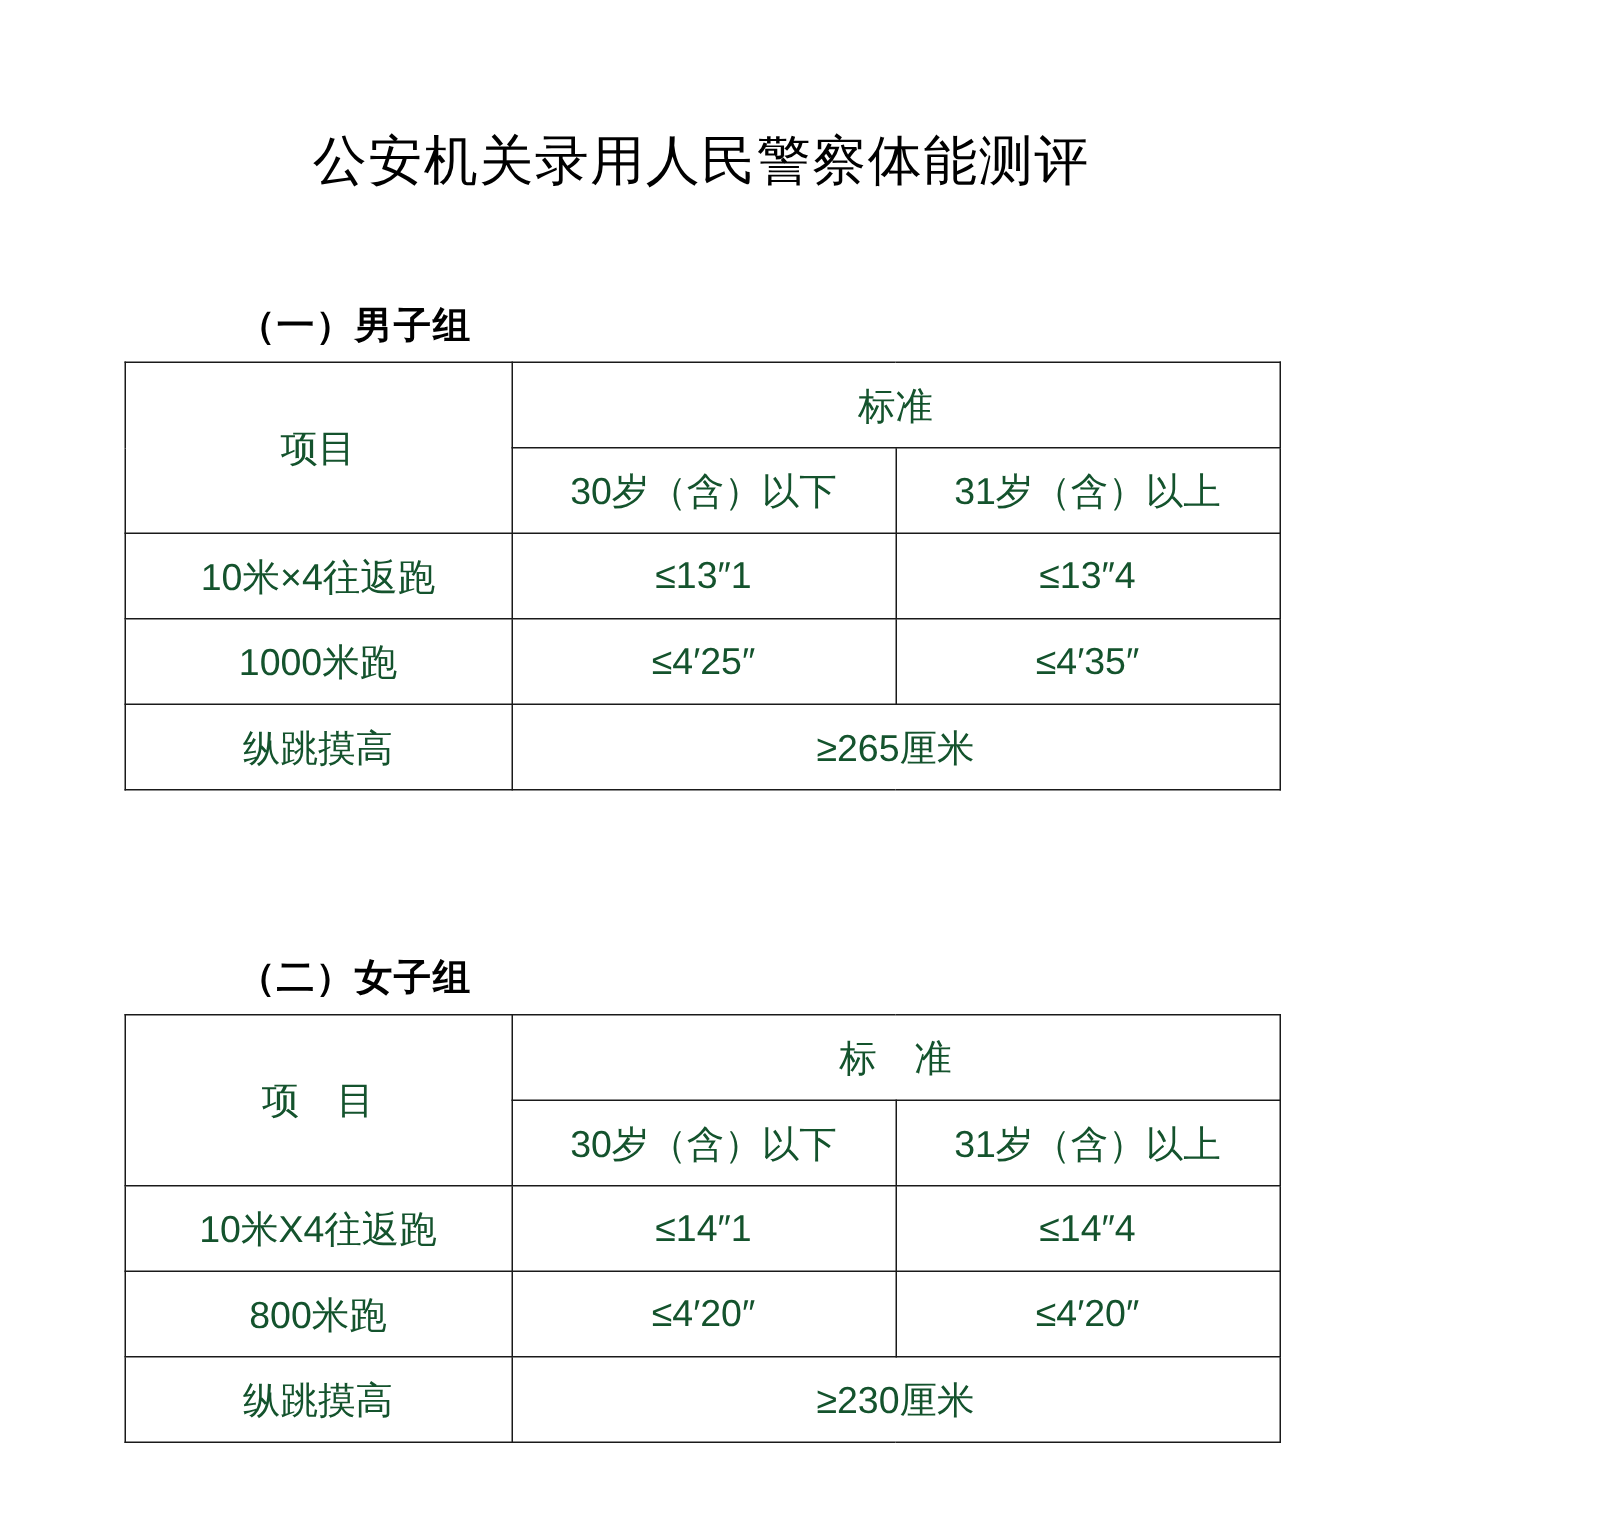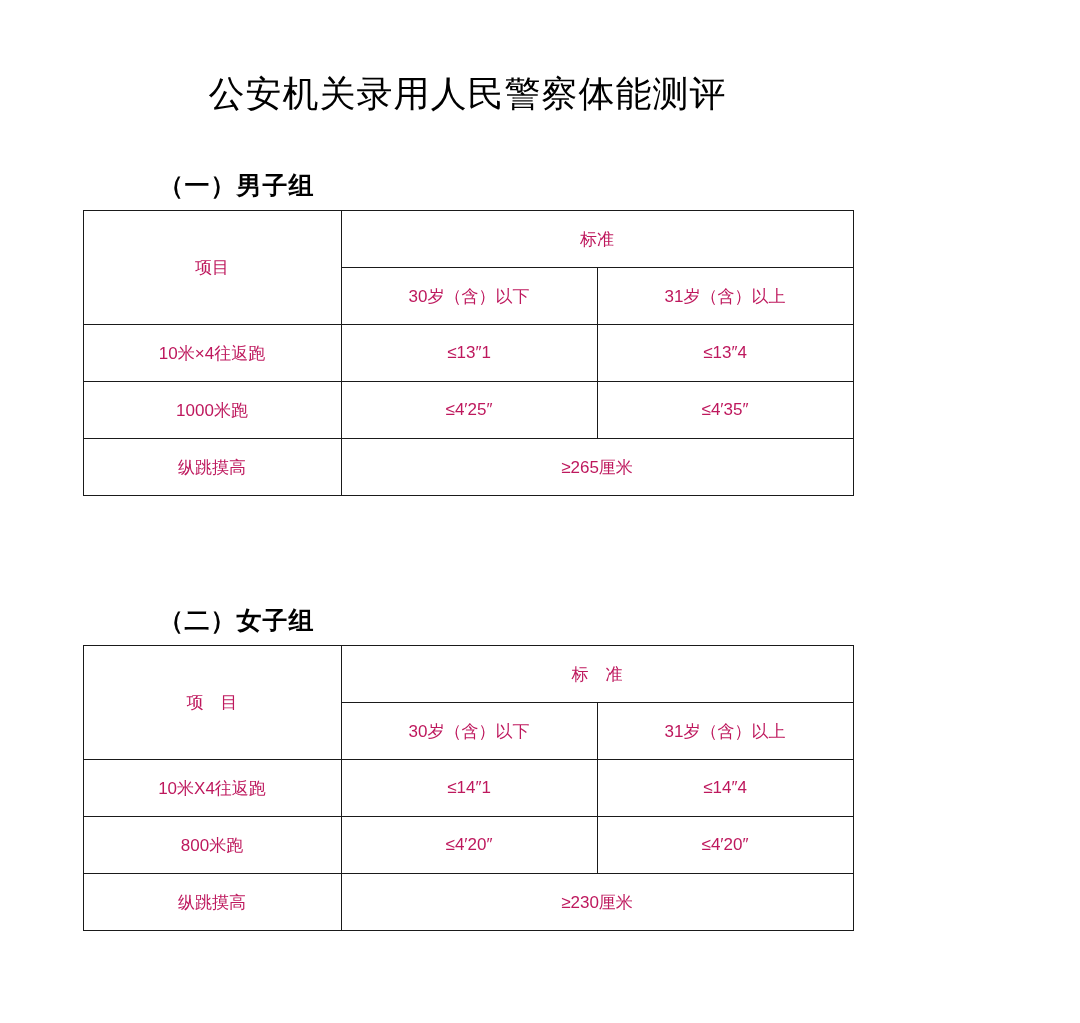--- a/index.html
+++ b/index.html
@@ -12,40 +12,40 @@
     height: 1023px;
     font-family: "Liberation Sans", sans-serif;
     color: #000000;
     overflow: hidden;
   }
   .page {
     width: 935px;
     height: 1023px;
     position: relative;
     box-sizing: border-box;
-    padding: 0;
+    padding: 13px;
   }
   .doc-title {
     text-align: center;
     font-size: 36px;
     font-weight: 500;
     line-height: 1.45;
     letter-spacing: 1px;
     padding-top: 68px;
     color: #000;
   }
   .doc-title .line2 {
     display: block;
   }
   .section {
     width: 770px;
     margin: 0 auto;
   }
   .section-men {
-    margin-top: 49px;
+    margin-top: 67px;
   }
   .section-women {
     margin-top: 108px;
   }
   .section-heading {
     font-size: 25px;
     font-weight: bold;
     letter-spacing: 1px;
     padding-left: 76px;
     padding-bottom: 8px;
@@ -54,22 +54,22 @@
   table.std {
     border-collapse: collapse;
     width: 770px;
     table-layout: fixed;
     background: #fff;
   }
   table.std td {
     border: 1px solid #1a1a1a;
     text-align: center;
     vertical-align: middle;
-    font-size: 17px;
-    color: #be185d;
+    font-size: 25px;
+    color: #14532d;
     height: 52px;
     padding: 2px 4px;
     font-weight: 400;
   }
   .col-item { width: 258px; }
   .col-a { width: 256px; }
   .col-b { width: 256px; }
 
   .cell-item-head {
     font-size: 25px;

